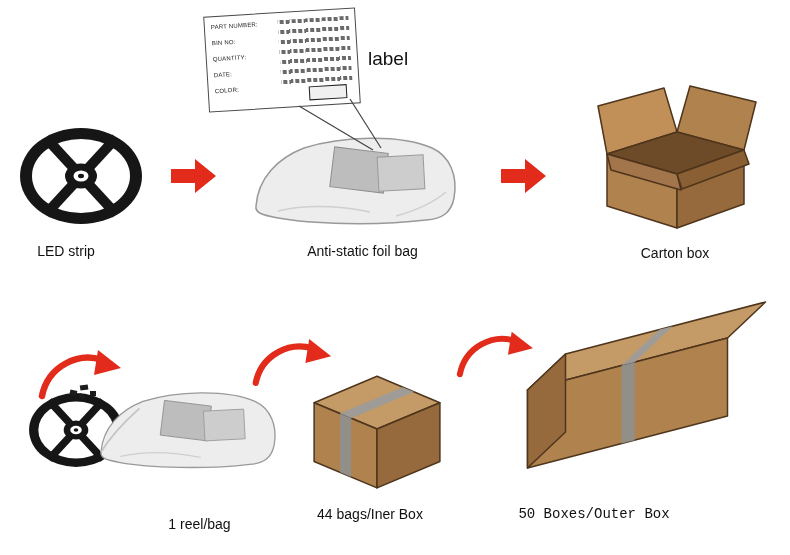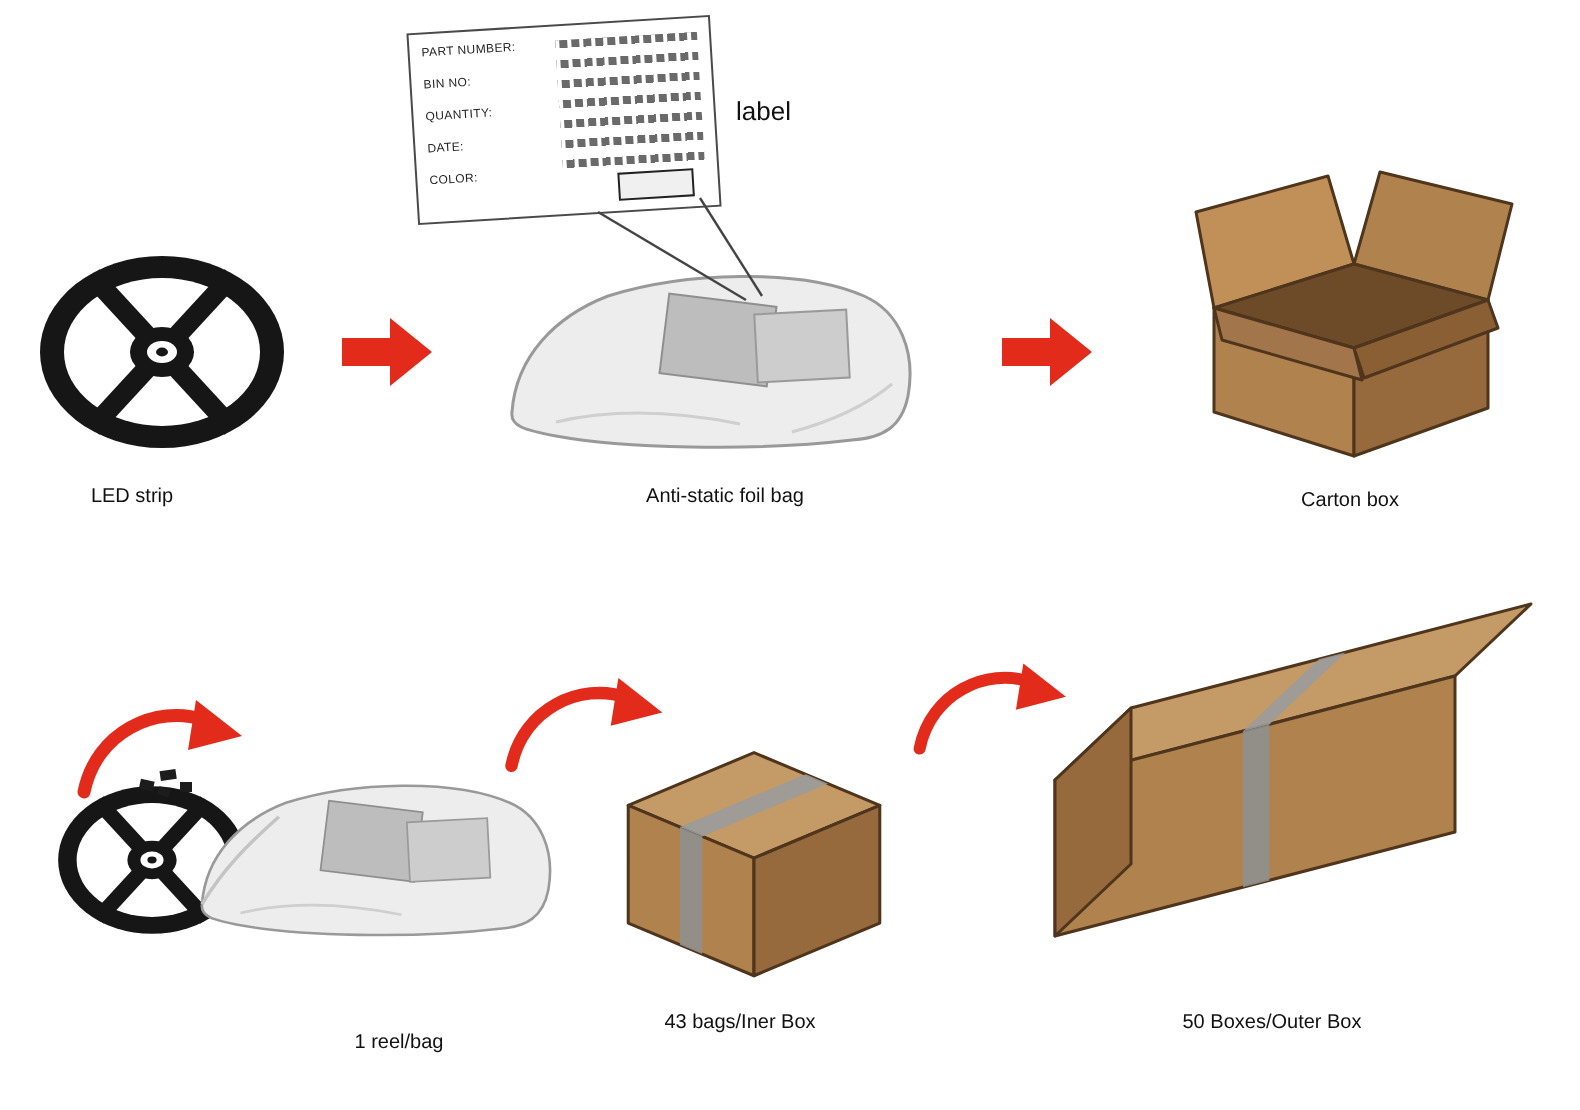--- a/index.html
+++ b/index.html
@@ -3,21 +3,21 @@
 <meta charset="utf-8">
 <style>
   html,body { margin:0; padding:0; background:#ffffff; }
   .page {
     position:relative; width:790px; height:555px; background:#ffffff;
     font-family:"Liberation Sans", sans-serif; overflow:hidden;
   }
   .abs { position:absolute; }
   .abs svg { display:block; width:100%; height:100%; }
   .caption {
-    position:absolute; font-size:10px; color:#111; text-align:center;
+    position:absolute; font-size:14px; color:#111; text-align:center;
     font-family:"Liberation Sans", sans-serif; line-height:1.2;
   }
   .overlay { position:absolute; left:0; top:0; width:790px; height:555px;
     z-index:6; pointer-events:none; }
   .callout {
     position:absolute; left:206px; top:12px; width:152px; height:96px;
     background:#ffffff; border:1.5px solid #4a4a4a; transform:rotate(-3.5deg);
     box-sizing:border-box; padding:5px 6px; display:flex; gap:6px; z-index:4;
   }
   .callout-lines {
@@ -28,21 +28,21 @@
   .glyph-grid {
     flex:1; margin:2px 0 16px 0;
     background-image:
       repeating-linear-gradient(90deg, #ffffff 0 2px, rgba(255,255,255,0) 2px 6px),
       repeating-linear-gradient(180deg, #6a6a6a 0 4px, rgba(255,255,255,0) 4px 10px);
   }
   .stamp {
     position:absolute; right:12px; bottom:5px; width:36px; height:12px;
     border:1.5px solid #222; background:#f0f0f0;
   }
-  .label-word { position:absolute; left:368px; top:48px; font-size:13px; color:#111; z-index:5; }
+  .label-word { position:absolute; left:368px; top:48px; font-size:19px; color:#111; z-index:5; }
 </style>
 </head>
 <body>
 
 <div class="page">
 
   <div class="abs" style="left:16px; top:124px; width:130px; height:104px;">
     <svg viewBox="0 0 130 104">
       <g>
         <ellipse cx="65" cy="52" rx="61" ry="48" fill="#161616"></ellipse>
@@ -191,22 +191,22 @@
         <polygon points="52,72 14,108 14,186 52,150" fill="#966a3c"></polygon>
       </g>
       <g stroke="none">
         <polygon points="108,83.6 121.2,80.2 159.2,44.2 146,47.6" fill="#9b9b9b" opacity="0.9"></polygon>
         <polygon points="108,83.6 121.2,80.2 121.2,158.2 108,161.6" fill="#8f8f8f" opacity="0.9"></polygon>
       </g>
     </svg>
   </div>
 
   <div class="caption" style="left:142px; top:516px; width:115px;">1 reel/bag</div>
-  <div class="caption" style="left:295px; top:506px; width:150px;">43 bags/Iner Box</div>
-  <div class="caption" style="left:546px; top:506px; width:180px;">50 Boxes/Outer Box</div>
+  <div class="caption" style="left:295px; top:506px; width:150px;">44 bags/Iner Box</div>
+  <div class="caption" style="left:504px; top:506px; width:180px;font-family:Liberation Mono, monospace;">50 Boxes/Outer Box</div>
 
   <svg class="overlay" viewBox="0 0 790 555">
     <g stroke="#444" stroke-width="1.2">
       <line x1="299" y1="106" x2="373" y2="150"></line>
       <line x1="350" y1="99" x2="381" y2="148"></line>
     </g>
     <g fill="#1c1c1c">
       <rect x="70" y="390" width="7" height="5" transform="rotate(12 73 392)"></rect>
       <rect x="80" y="385" width="8" height="5" transform="rotate(-8 84 387)"></rect>
       <rect x="90" y="391" width="6" height="5"></rect>

